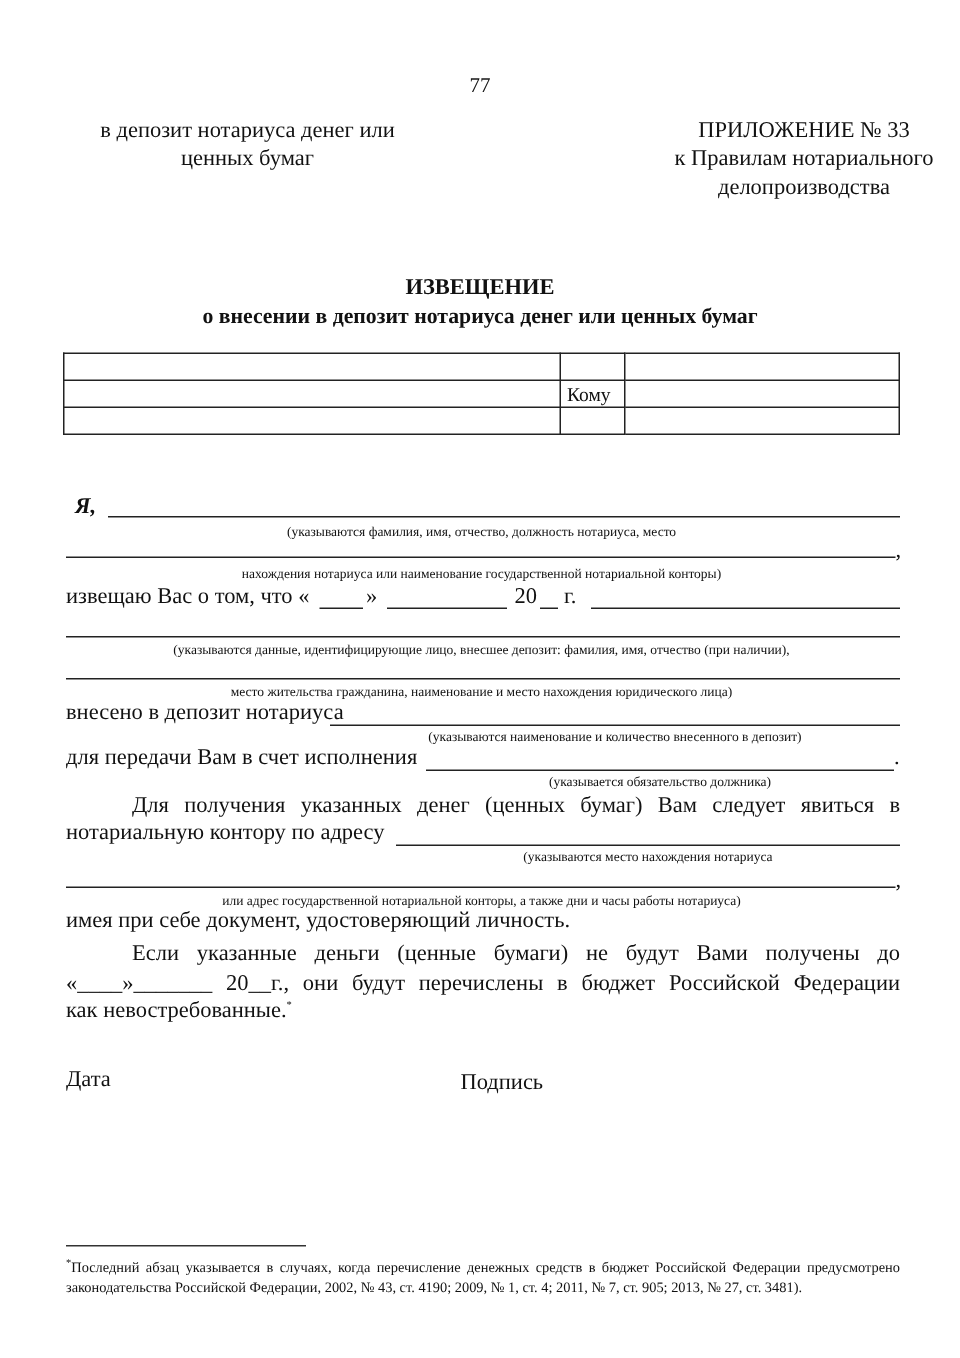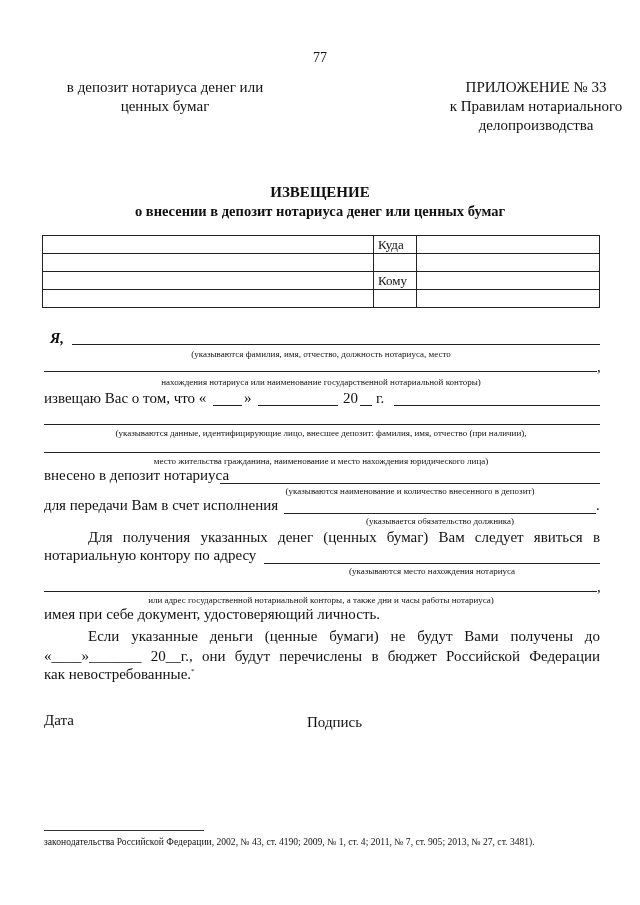--- a/index.html
+++ b/index.html
@@ -50,25 +50,20 @@
   <div>ПРИЛОЖЕНИЕ № 33</div>
   <div>к Правилам нотариального</div>
   <div>делопроизводства</div>
 </div>
 
 <div class="abs title">ИЗВЕЩЕНИЕ</div>
 <div class="abs subtitle">о внесении в депозит нотариуса денег или ценных бумаг</div>
 
 <table class="addr">
   <tbody>
-      <tr>
-    <td class="c1"></td>
-    <td class="c2">Куда</td>
-    <td></td>
-  </tr>
   <tr>
     <td class="c1"></td>
     <td class="c2"></td>
     <td></td>
   </tr>
   <tr>
     <td class="c1"></td>
     <td class="c2">Кому</td>
     <td></td>
   </tr>
@@ -125,14 +120,15 @@
 
 <div class="abs para para-j" style="left:88px; width:512px; top:627px;">Если указанные деньги (ценные бумаги) не будут Вами получены до</div>
 <div class="abs para para-j" style="left:44px; width:556px; top:647px;">«____»_______ 20__г., они будут перечислены в бюджет Российской Федерации</div>
 <div class="abs body-txt" style="left:44px; top:666px;"><span>как невостребованные.</span><sup>*</sup></div>
 
 <div class="abs sig" style="left:44px; top:712px;">Дата</div>
 <div class="abs sig" style="left:307px; top:714px;">Подпись</div>
 
 <div class="abs fn-rule"></div>
 <div class="abs footnote">
+  <span class="l"><sup>*</sup><span>Последний абзац указывается в случаях, когда перечисление денежных средств в бюджет Российской Федерации предусмотрено</span></span>
   <span class="l last">законодательства Российской Федерации, 2002, № 43, ст. 4190; 2009, № 1, ст. 4; 2011, № 7, ст. 905; 2013, № 27, ст. 3481).</span>
 </div>
 
 </body></html>

